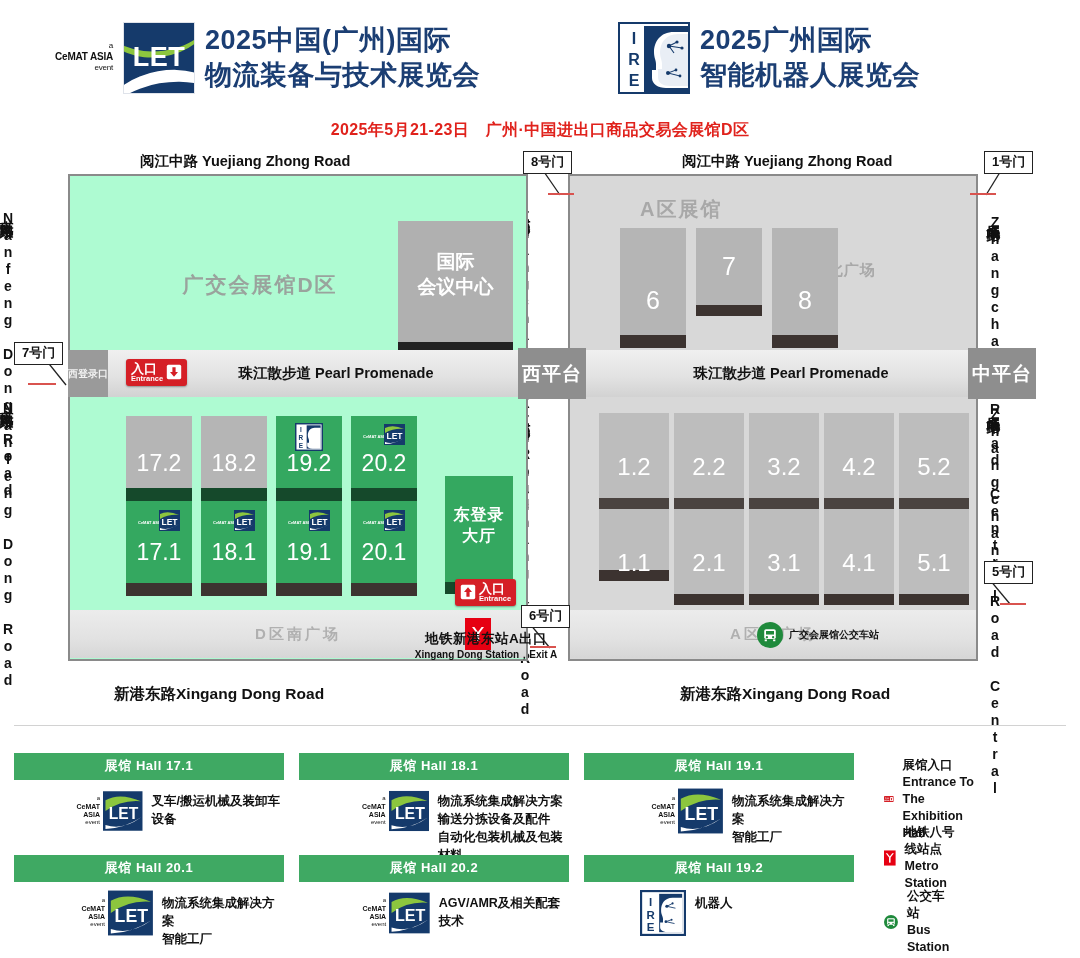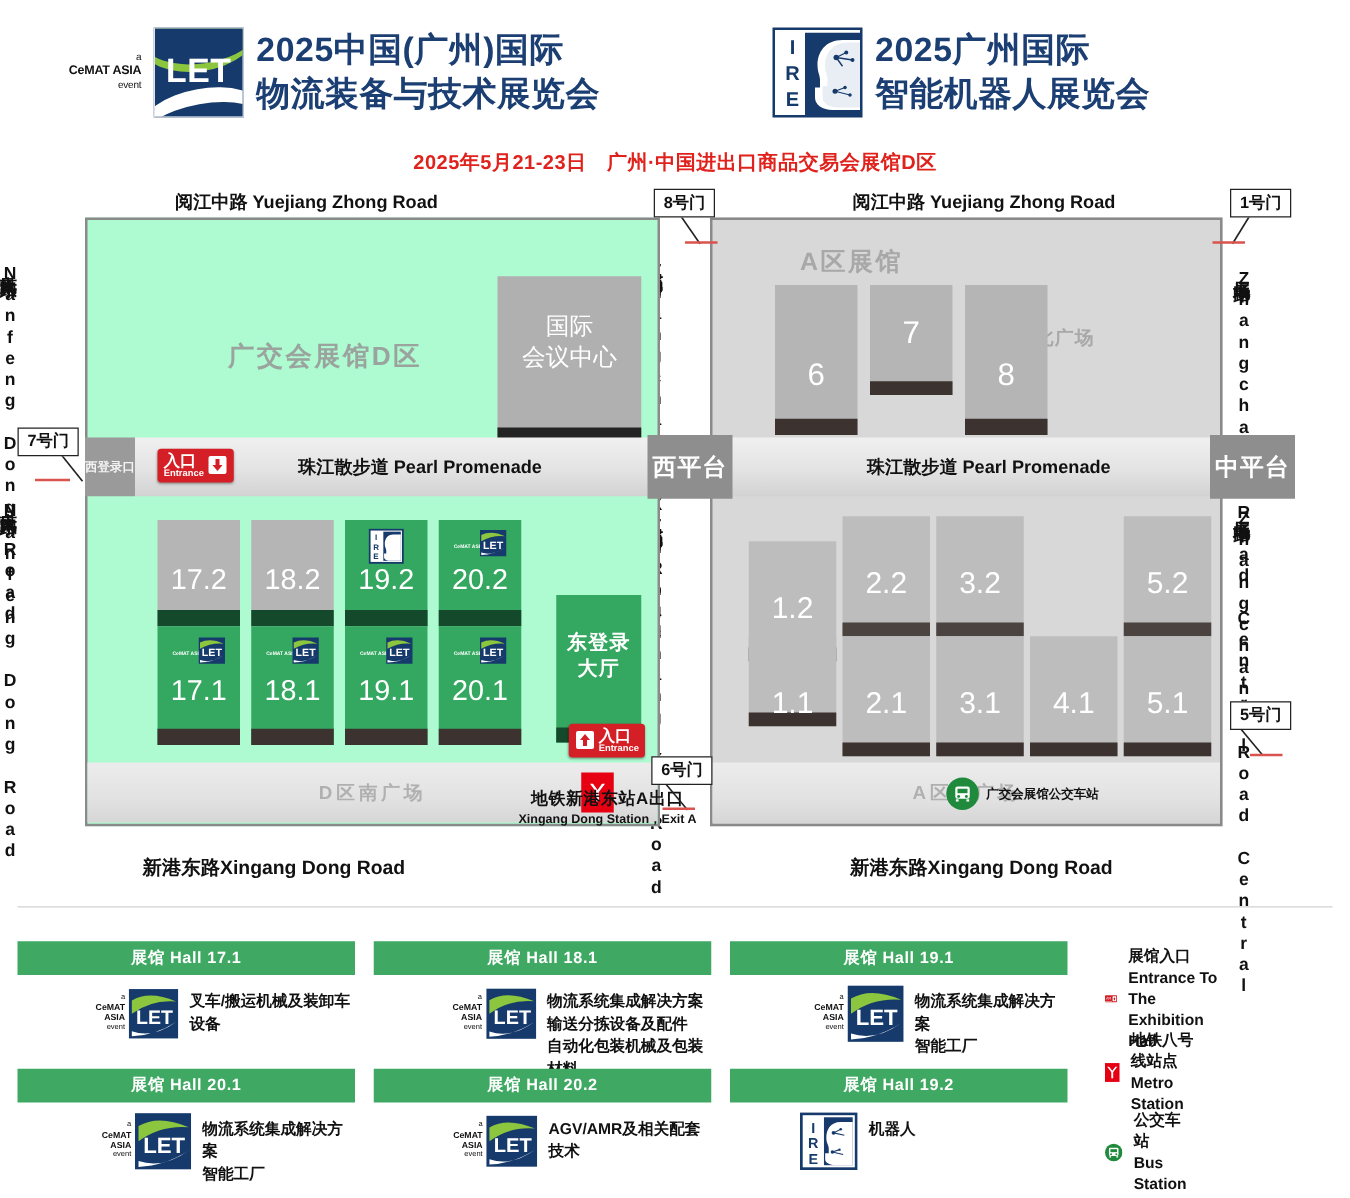--- a/index.html
+++ b/index.html
@@ -106,21 +106,21 @@
     position: absolute; left: 40px; top: 95px; width: 300px; text-align: center;
     color: #9aa39d; font-size: 21px; font-weight: bold; letter-spacing: 2px;
   }
   .intl-center {
     position: absolute; left: 328px; top: 45px; width: 115px; height: 135px;
     background: #b0b0b0;
   }
   .intl-center .cap { position: absolute; left: 0; bottom: 0; width: 100%; height: 14px; background: #232323; }
   .intl-center .txt {
     position: absolute; left: 0; top: 28px; width: 100%; text-align: center;
-    color: #fff; font-size: 19px; font-weight: normal; line-height: 1.32;
+    color: #fff; font-size: 19px; font-weight: bold; line-height: 1.32;
   }
 
   
   .zone-a {
     position: absolute; left: 568px; top: 24px; width: 410px; height: 487px;
     background: #d8d8d8; border: 2px solid #8a8a8a;
   }
   .zone-a-label {
     position: absolute; left: 70px; top: 20px; color: #a8a8a8;
     font-size: 20px; font-weight: bold; letter-spacing: 2px;
@@ -467,34 +467,39 @@
       <div class="body" style="background:#B5B5B5;"></div>
       <div class="cap" style="height:11px;"></div>
       <div class="num" style="top:24px; font-size:25px;">7</div>
     </div>
     <div class="hall" style="left:202px; top:52px; width:66px; height:120px;">
       <div class="body" style="background:#B5B5B5;"></div>
       <div class="cap" style="height:13px;"></div>
       <div class="num" style="top:58px; font-size:25px;">8</div>
     </div>
 
-    <div class="hall" style="left:29px; top:237px; width:70px; height:96px;margin-top:20px;">
+    <div class="hall" style="left:29px; top:237px; width:70px; height:96px;">
       <div class="body" style="background:#BDBDBD;"></div>
         <div class="cap" style="height:11px; background:#4A4340;"></div>
       <div class="num" style="top:40px; font-size:24px;">1.2</div>
     </div>
     <div class="hall" style="left:104px; top:237px; width:70px; height:96px;">
       <div class="body" style="background:#BDBDBD;"></div>
         <div class="cap" style="height:11px; background:#4A4340;"></div>
       <div class="num" style="top:40px; font-size:24px;">2.2</div>
     </div>
     <div class="hall" style="left:179px; top:237px; width:70px; height:96px;">
       <div class="body" style="background:#BDBDBD;"></div>
         <div class="cap" style="height:11px; background:#4A4340;"></div>
       <div class="num" style="top:40px; font-size:24px;">3.2</div>
+    </div>
+    <div class="hall" style="left:254px; top:237px; width:70px; height:96px;">
+      <div class="body" style="background:#BDBDBD;"></div>
+        <div class="cap" style="height:11px; background:#4A4340;"></div>
+      <div class="num" style="top:40px; font-size:24px;">4.2</div>
     </div>
     <div class="hall" style="left:329px; top:237px; width:70px; height:96px;">
       <div class="body" style="background:#BDBDBD;"></div>
         <div class="cap" style="height:11px; background:#4A4340;"></div>
       <div class="num" style="top:40px; font-size:24px;">5.2</div>
     </div>
 
     <div class="hall" style="left:29px; top:333px; width:70px; height:72px;">
       <div class="body" style="background:#BDBDBD;"></div>
         <div class="cap" style="height:11px; background:#3C3330;"></div>

